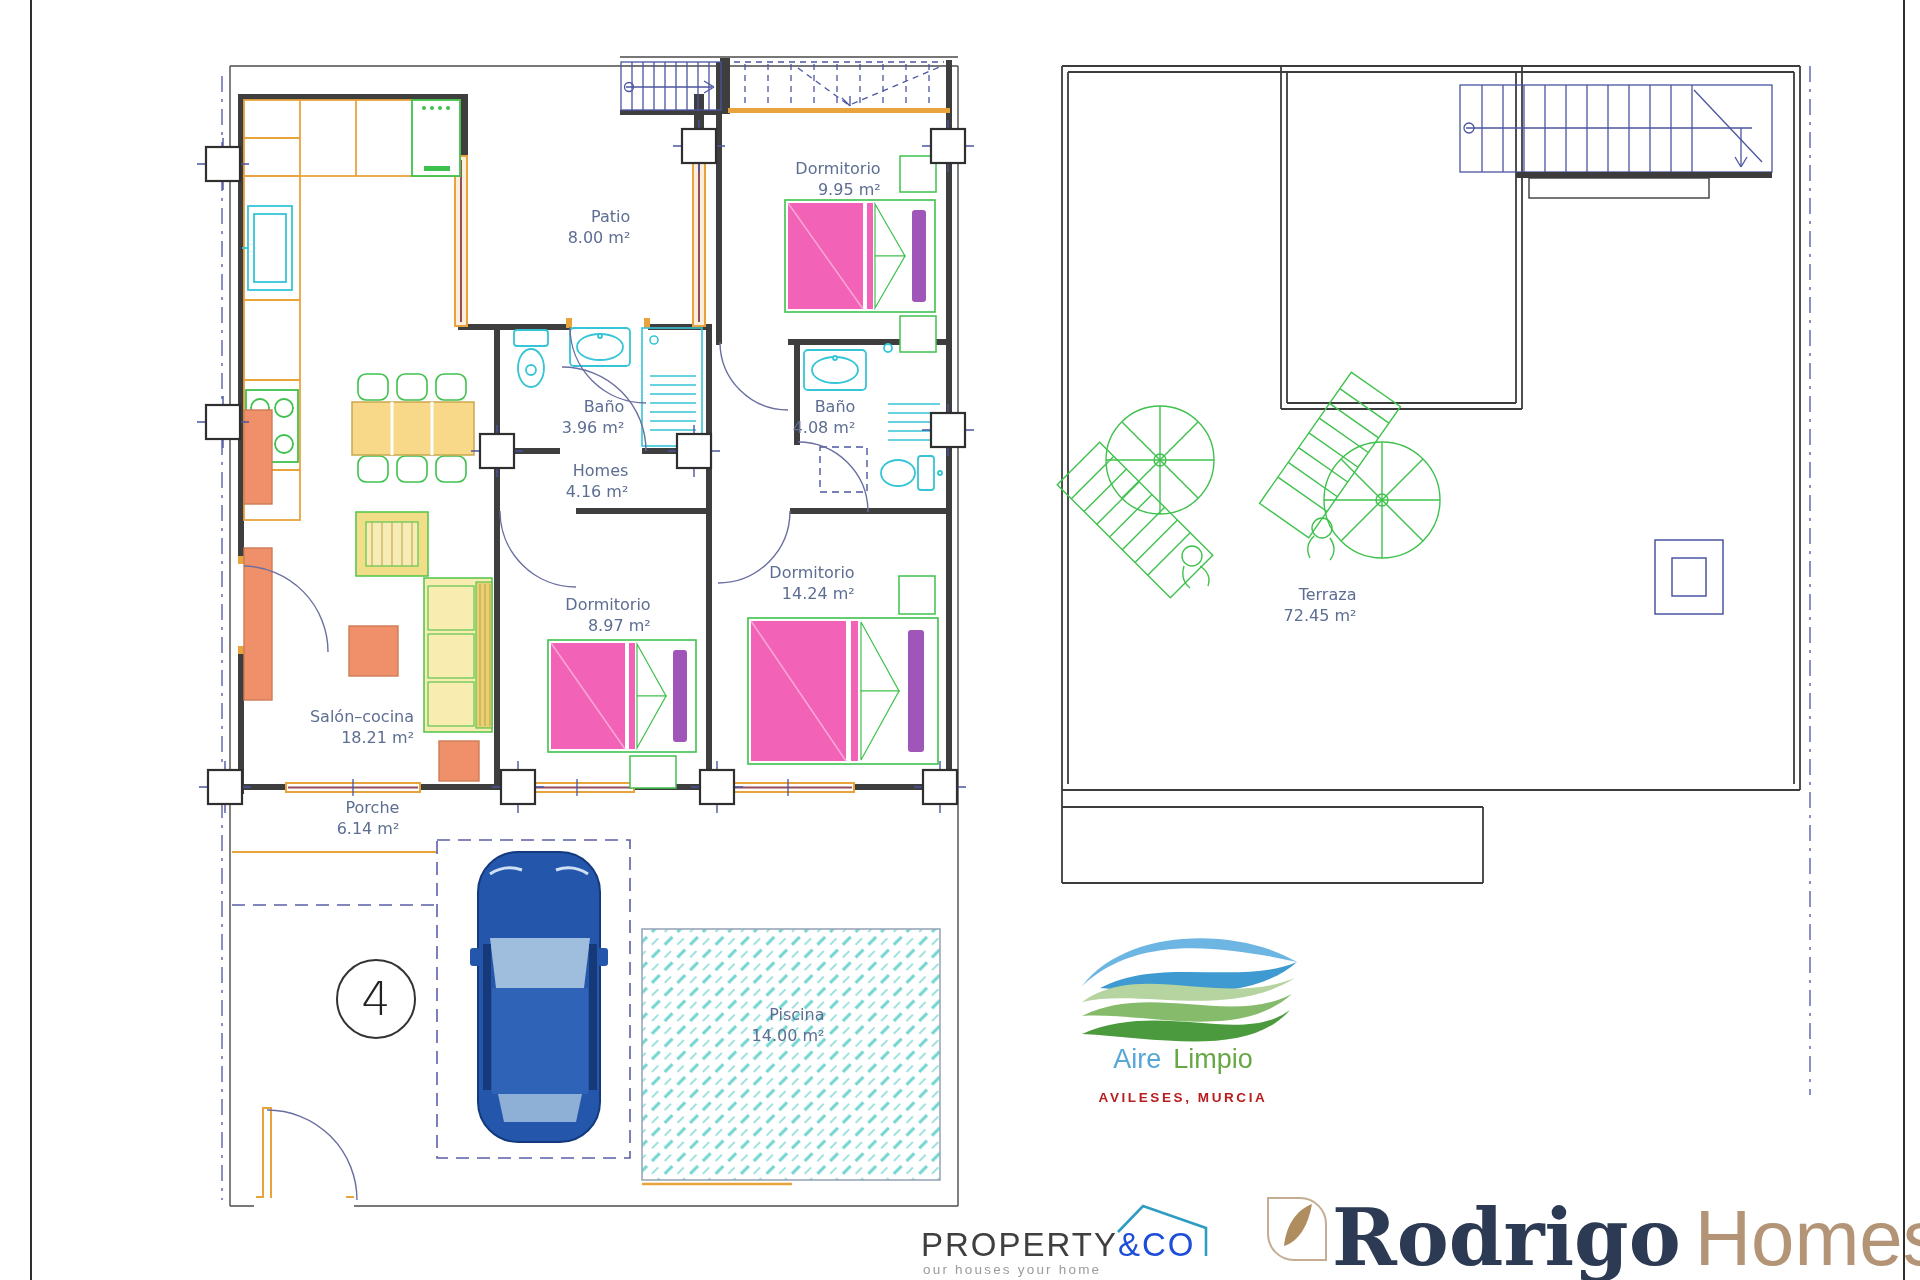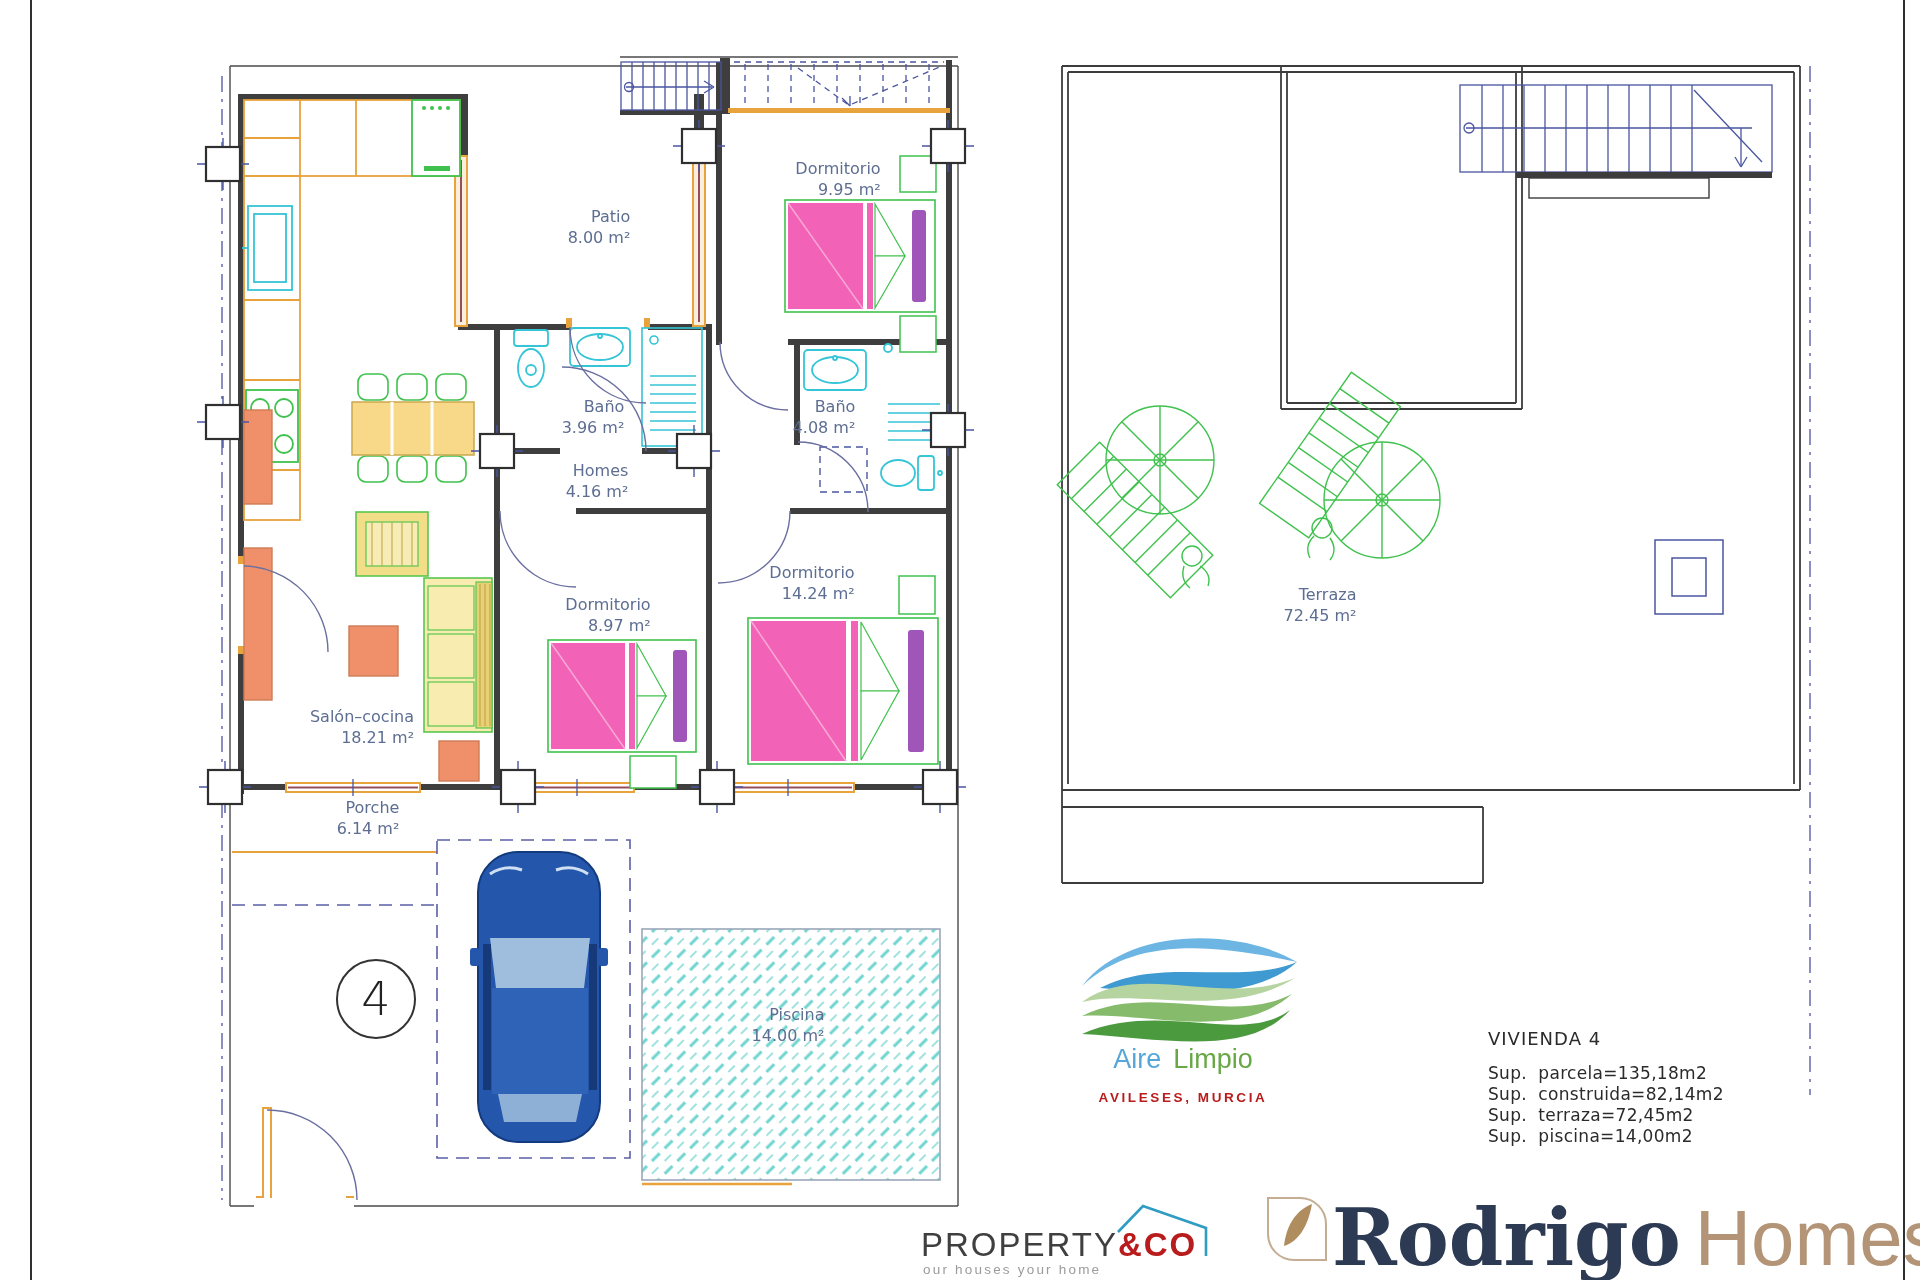--- a/index.html
+++ b/index.html
@@ -17,21 +17,21 @@
   .info .title{font-size:18px;letter-spacing:1px;margin-bottom:14px;}
   .info .line{font-size:17px;line-height:21px;letter-spacing:.3px;white-space:pre;}
   .aire-name{position:absolute;left:1183px;top:1044px;transform:translateX(-50%);
           font-family:"Liberation Sans",sans-serif;font-size:27px;font-weight:500;white-space:nowrap;}
   .aire-name .w1{color:#56a7d8;} .aire-name .w2{color:#67a845;margin-left:12px;}
   .aire-loc{position:absolute;left:1183px;top:1090px;transform:translateX(-50%);
           font-family:"Liberation Sans",sans-serif;font-size:13.5px;font-weight:700;
           letter-spacing:2.6px;color:#b91c1c;white-space:nowrap;}
   .prop{position:absolute;left:921px;top:1226px;font-family:"Liberation Sans",sans-serif;
           font-size:33px;font-weight:300;letter-spacing:2px;color:#3f3f3f;white-space:nowrap;}
-  .prop .co{color:#b91c1c;font-weight:700;}
+  .prop .co{color:#1d4ed8;font-weight:400;}
   .prop-tag{position:absolute;left:923px;top:1262px;font-family:"Liberation Sans",sans-serif;
           font-size:13.5px;letter-spacing:2.2px;color:#9b9b9b;white-space:nowrap;}
   .rodrigo{position:absolute;left:1332px;top:1192px;white-space:nowrap;}
   .rodrigo .w1{font-family:"DejaVu Serif",serif;font-weight:700;font-size:78px;color:#2c3a53;}
   .rodrigo .w2{font-family:"Liberation Sans",sans-serif;font-weight:300;font-size:78px;color:#b39476;margin-left:14px;}
 </style>
 </head>
 <body>
 
 <div class="canvas">
@@ -539,27 +539,20 @@
   </div>
   <div class="rlabel" style="left:1320px;top:584px">
     <div>Terraza</div>
       <div>72.45 m²</div>
   </div>
 
   <div class="plot-circle">
     <span>4</span>
   </div>
 
-  <div class="info">
-    <div class="title">VIVIENDA  4</div>
-    <div class="line">Sup.  parcela=135,18m2</div>
-    <div class="line">Sup.  construida=82,14m2</div>
-    <div class="line">Sup.  terraza=72,45m2</div>
-    <div class="line">Sup.  piscina=14,00m2</div>
-  </div>
 
   <div class="aire-name">
     <span class="w1">Aire</span><span class="w2">Limpio</span>
   </div>
   <div class="aire-loc">AVILESES, MURCIA</div>
 
   <div class="prop">
     <span>PROPERTY</span><span class="co">&amp;CO</span>
   </div>
   <div class="prop-tag">our houses your home</div>

